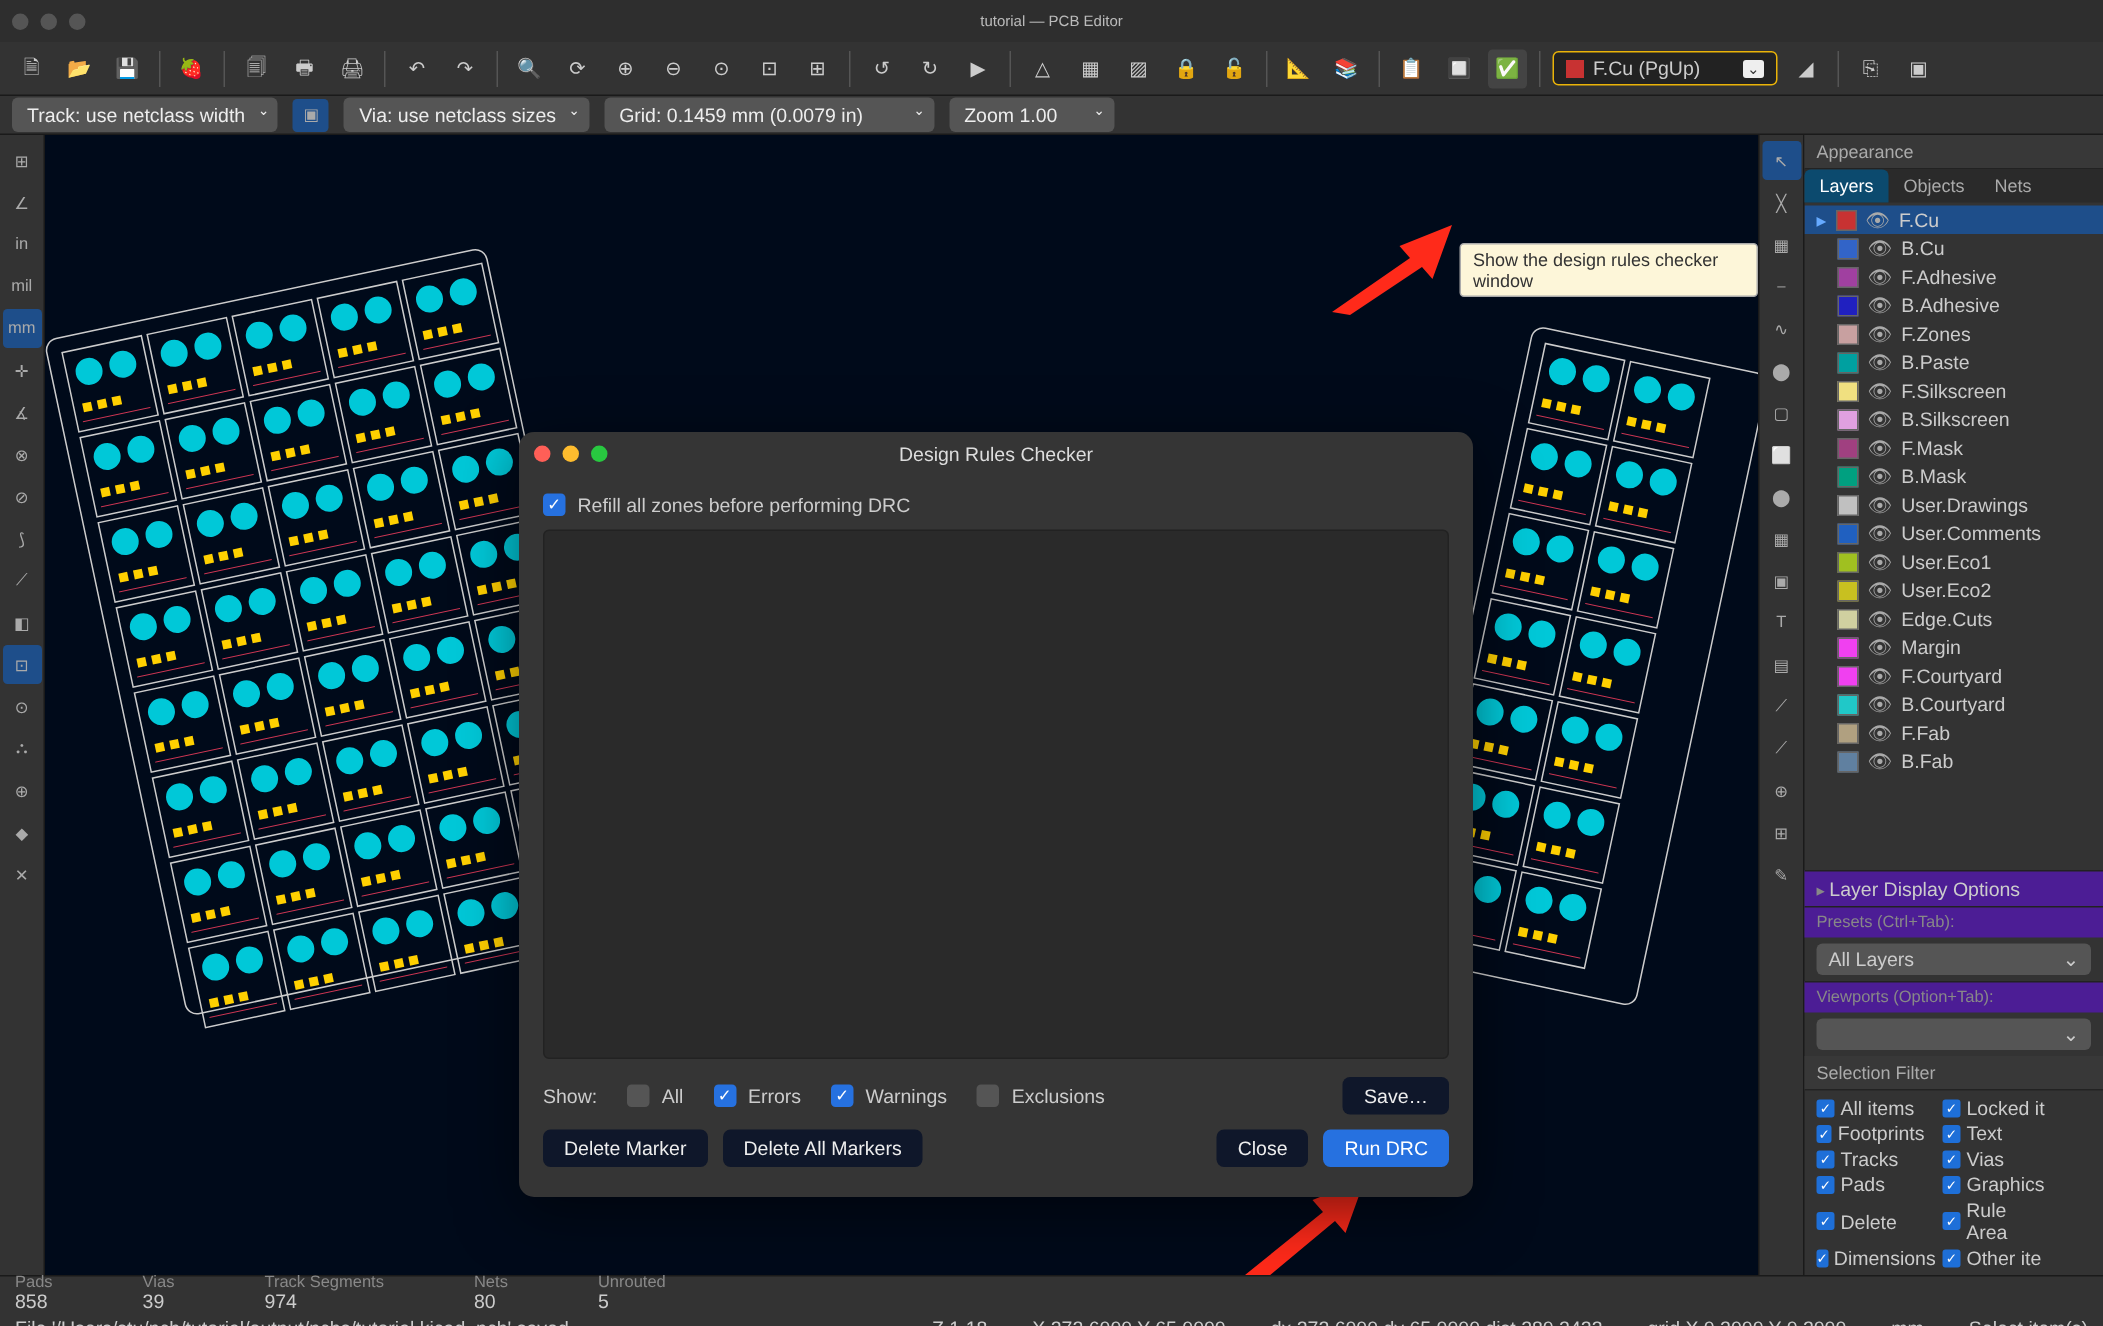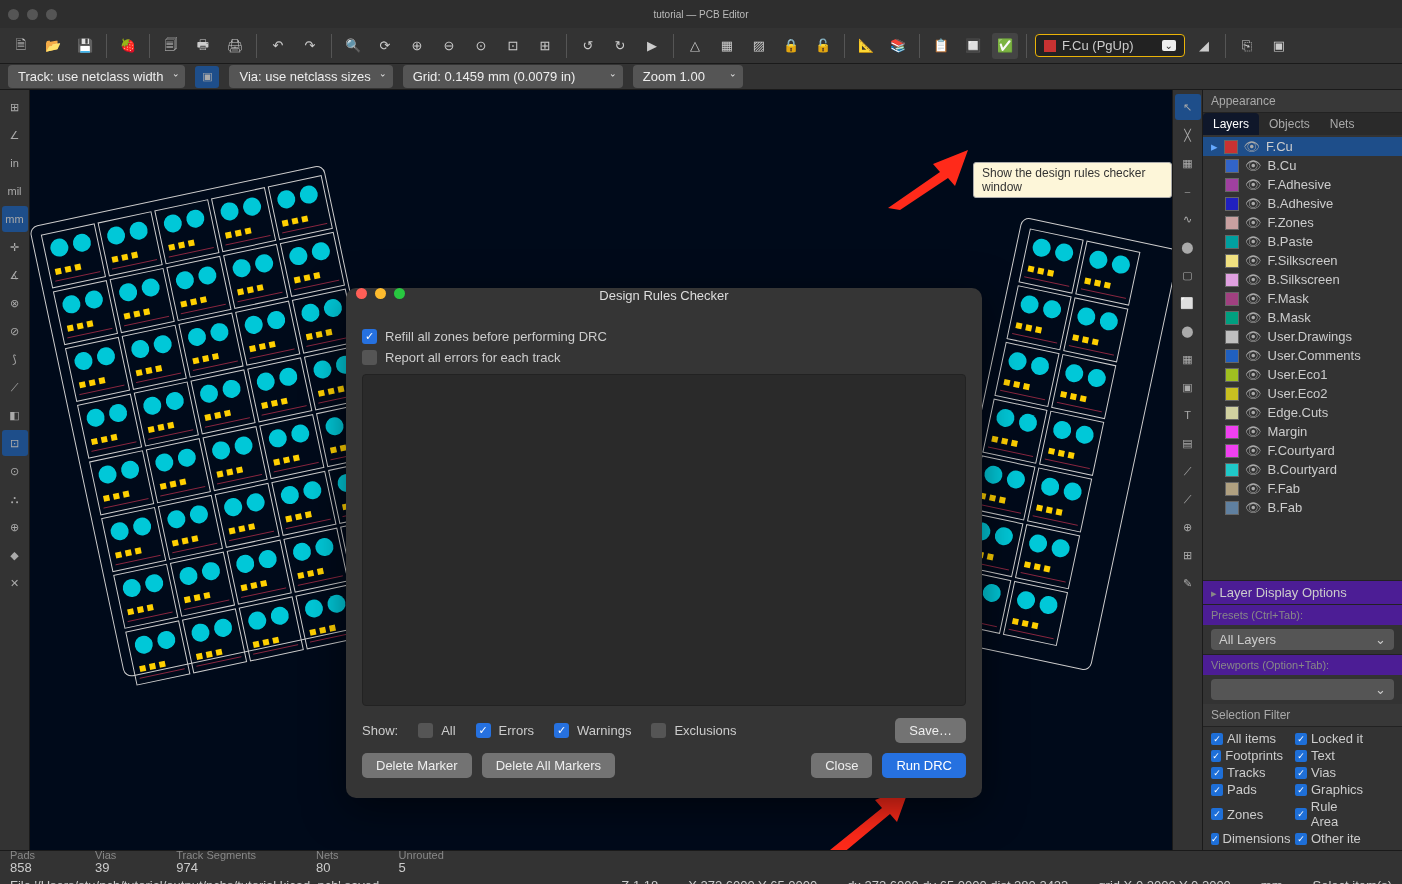--- a/index.html
+++ b/index.html
@@ -19,52 +19,52 @@
 .main { display:flex; height:760px; }
 .left-tools { width:30px; background:#333; display:flex; flex-direction:column; align-items:center; padding-top:4px; gap:2px; border-right:1px solid #1a1a1a; }
 .ltb { width:26px; height:26px; display:flex; align-items:center; justify-content:center; cursor:pointer; font-size:11px; color:#aaa; border-radius:3px; }
 .ltb.active { background:#1e4e8a; }
 .canvas-wrap { flex:1; background:#000a1a; position:relative; overflow:hidden; }
 .right-tools { width:30px; background:#333; display:flex; flex-direction:column; align-items:center; padding-top:4px; gap:2px; border-left:1px solid #1a1a1a; }
 .right-panel { width:200px; background:#333; display:flex; flex-direction:column; border-left:1px solid #1a1a1a; }
 .panel-head { background:#383838; padding:4px 8px; font-size:12px; color:#aaa; border-bottom:1px solid #222; }
 .tabs-row { display:flex; background:#2a2a2a; }
 .tab { padding:4px 10px; font-size:12px; cursor:pointer; color:#aaa; }
-.tab.active { background:#0f172a; color:#fff; border-radius:4px 4px 0 0; }
+.tab.active { background:#0c4a6e; color:#fff; border-radius:4px 4px 0 0; }
 .layers-list { flex:1; overflow-y:auto; padding:2px 0; }
 .layer-row { display:flex; align-items:center; gap:6px; padding:2px 8px; cursor:pointer; }
 .layer-row.sel { background:#1e4e8a; }
 .eye { font-size:13px; color:#aaa;}
 .sw { width:14px; height:14px; border:1px solid #666; }
 .section-label { padding:4px 8px; font-size:11px; color:#888; background:#4c1d95; border-top:1px solid #222; }
 .preset-dd { margin:4px 8px; background:#555; border-radius:4px; padding:3px 8px; display:flex; justify-content:space-between; }
 .sel-filter { padding:4px 8px; display:flex; flex-wrap:wrap; gap:2px 12px; }
 .cb-row { display:flex; align-items:center; gap:4px; font-size:12px; width:72px; }
 .cb { width:12px; height:12px; background:#1e6fd8; border-radius:2px; display:flex; align-items:center; justify-content:center; font-size:9px; color:#fff; }
 .status { height:24px; background:#333; display:flex; align-items:center; padding:0 10px; gap:60px; border-top:1px solid #1a1a1a; font-size:12px; }
 .status-col { display:flex; flex-direction:column; line-height:1.1; }
 .status-col .lbl { color:#888; font-size:11px; }
 .status-bottom { height:22px; background:#333; display:flex; align-items:center; padding:0 10px; font-size:11px; color:#aaa; justify-content:space-between; }
 
 .modal { position:absolute; left:316px; top:198px; width:636px; height:510px; background:#353535; border-radius:10px; box-shadow:0 10px 40px rgba(0,0,0,0.5); display:flex; flex-direction:column; overflow:hidden; }
-.modal-title { height:28px; display:flex; padding:0 10px; position:relative; }
+.modal-title { height:28px; display:flex; align-items:center; padding:0 10px; position:relative; }
 .m-traffic { display:flex; gap:8px; }
 .rd{background:#ff5f57}.yl{background:#febc2e}.gr{background:#28c840}
 .m-title-c { position:absolute; left:50%; transform:translateX(-50%); color:#ddd; }
 .modal-body { padding:10px 16px; flex:1; display:flex; flex-direction:column; }
 .chk-line { display:flex; align-items:center; gap:8px; padding:3px 0; }
 .chkbox { width:15px; height:15px; border-radius:3px; background:#555; display:flex; align-items:center; justify-content:center; color:#fff; font-size:11px; }
 .chkbox.on { background:#2671e0; }
 .seg-tabs { display:flex; justify-content:center; margin:14px 0 0; }
 .seg { background:#555; padding:5px 16px; cursor:pointer; font-size:13px; }
 .seg:first-child{border-radius:6px 0 0 6px}.seg:last-child{border-radius:0 6px 6px 0}
 .seg.active{background:#6a6a6a}
 .results { flex:1; background:#2a2a2a; border:1px solid #222; border-radius:4px; margin-top:6px; }
 .show-row { display:flex; align-items:center; gap:20px; padding:12px 0 10px; }
-.mbtn { background:#737373; border:none; border-radius:5px; padding:5px 14px; color:#eee; cursor:pointer; }
+.mbtn { background:#0f172a; border:none; border-radius:5px; padding:5px 14px; color:#eee; cursor:pointer; }
 .mbtn.primary { background:#2671e0; color:#fff; }
 .mbtn-row { display:flex; gap:10px; padding-bottom:10px; }
 .spacer{flex:1}
 
 .tooltip { position:absolute; left:943px; top:72px; background:#fdf6d9; color:#333; padding:3px 8px; border:1px solid #aaa; border-radius:3px; font-size:12px; z-index:5; }
 .arrow-svg{position:absolute;}
 
 .board { position:absolute; transform-origin:center; }
 .bd1 { left:40px; top:95px; transform:rotate(-12deg); }
 .bd2 { left:940px; top:135px; transform:rotate(12deg); }
@@ -687,24 +687,20 @@
           <div class="dot yl"></div>
           <div class="dot gr"></div>
         </div>
         <div class="m-title-c">Design Rules Checker</div>
       </div>
       <div class="modal-body">
         <div class="chk-line">
           <div class="chkbox on">✓</div>
           <span>Refill all zones before performing DRC</span>
         </div>
-        <div class="chk-line">
-          <div class="chkbox"></div>
-          <span>Report all errors for each track</span>
-        </div>
         <div class="results"></div>
         <div class="show-row">
           <span>Show:</span>
           <div class="chk-line">
               <div class="chkbox"></div>
               <span>All</span>
             </div>
           <div class="chk-line">
               <div class="chkbox on">✓</div>
               <span>Errors</span>
@@ -921,21 +917,21 @@
         <div class="cb-row">
           <div class="cb">✓</div>
           <span>Pads</span>
         </div>
         <div class="cb-row">
           <div class="cb">✓</div>
           <span>Graphics</span>
         </div>
         <div class="cb-row">
           <div class="cb">✓</div>
-          <span>Zones</span>
+          <span>Delete</span>
         </div>
         <div class="cb-row">
           <div class="cb">✓</div>
           <span>Rule Area</span>
         </div>
         <div class="cb-row">
           <div class="cb">✓</div>
           <span>Dimensions</span>
         </div>
         <div class="cb-row">

